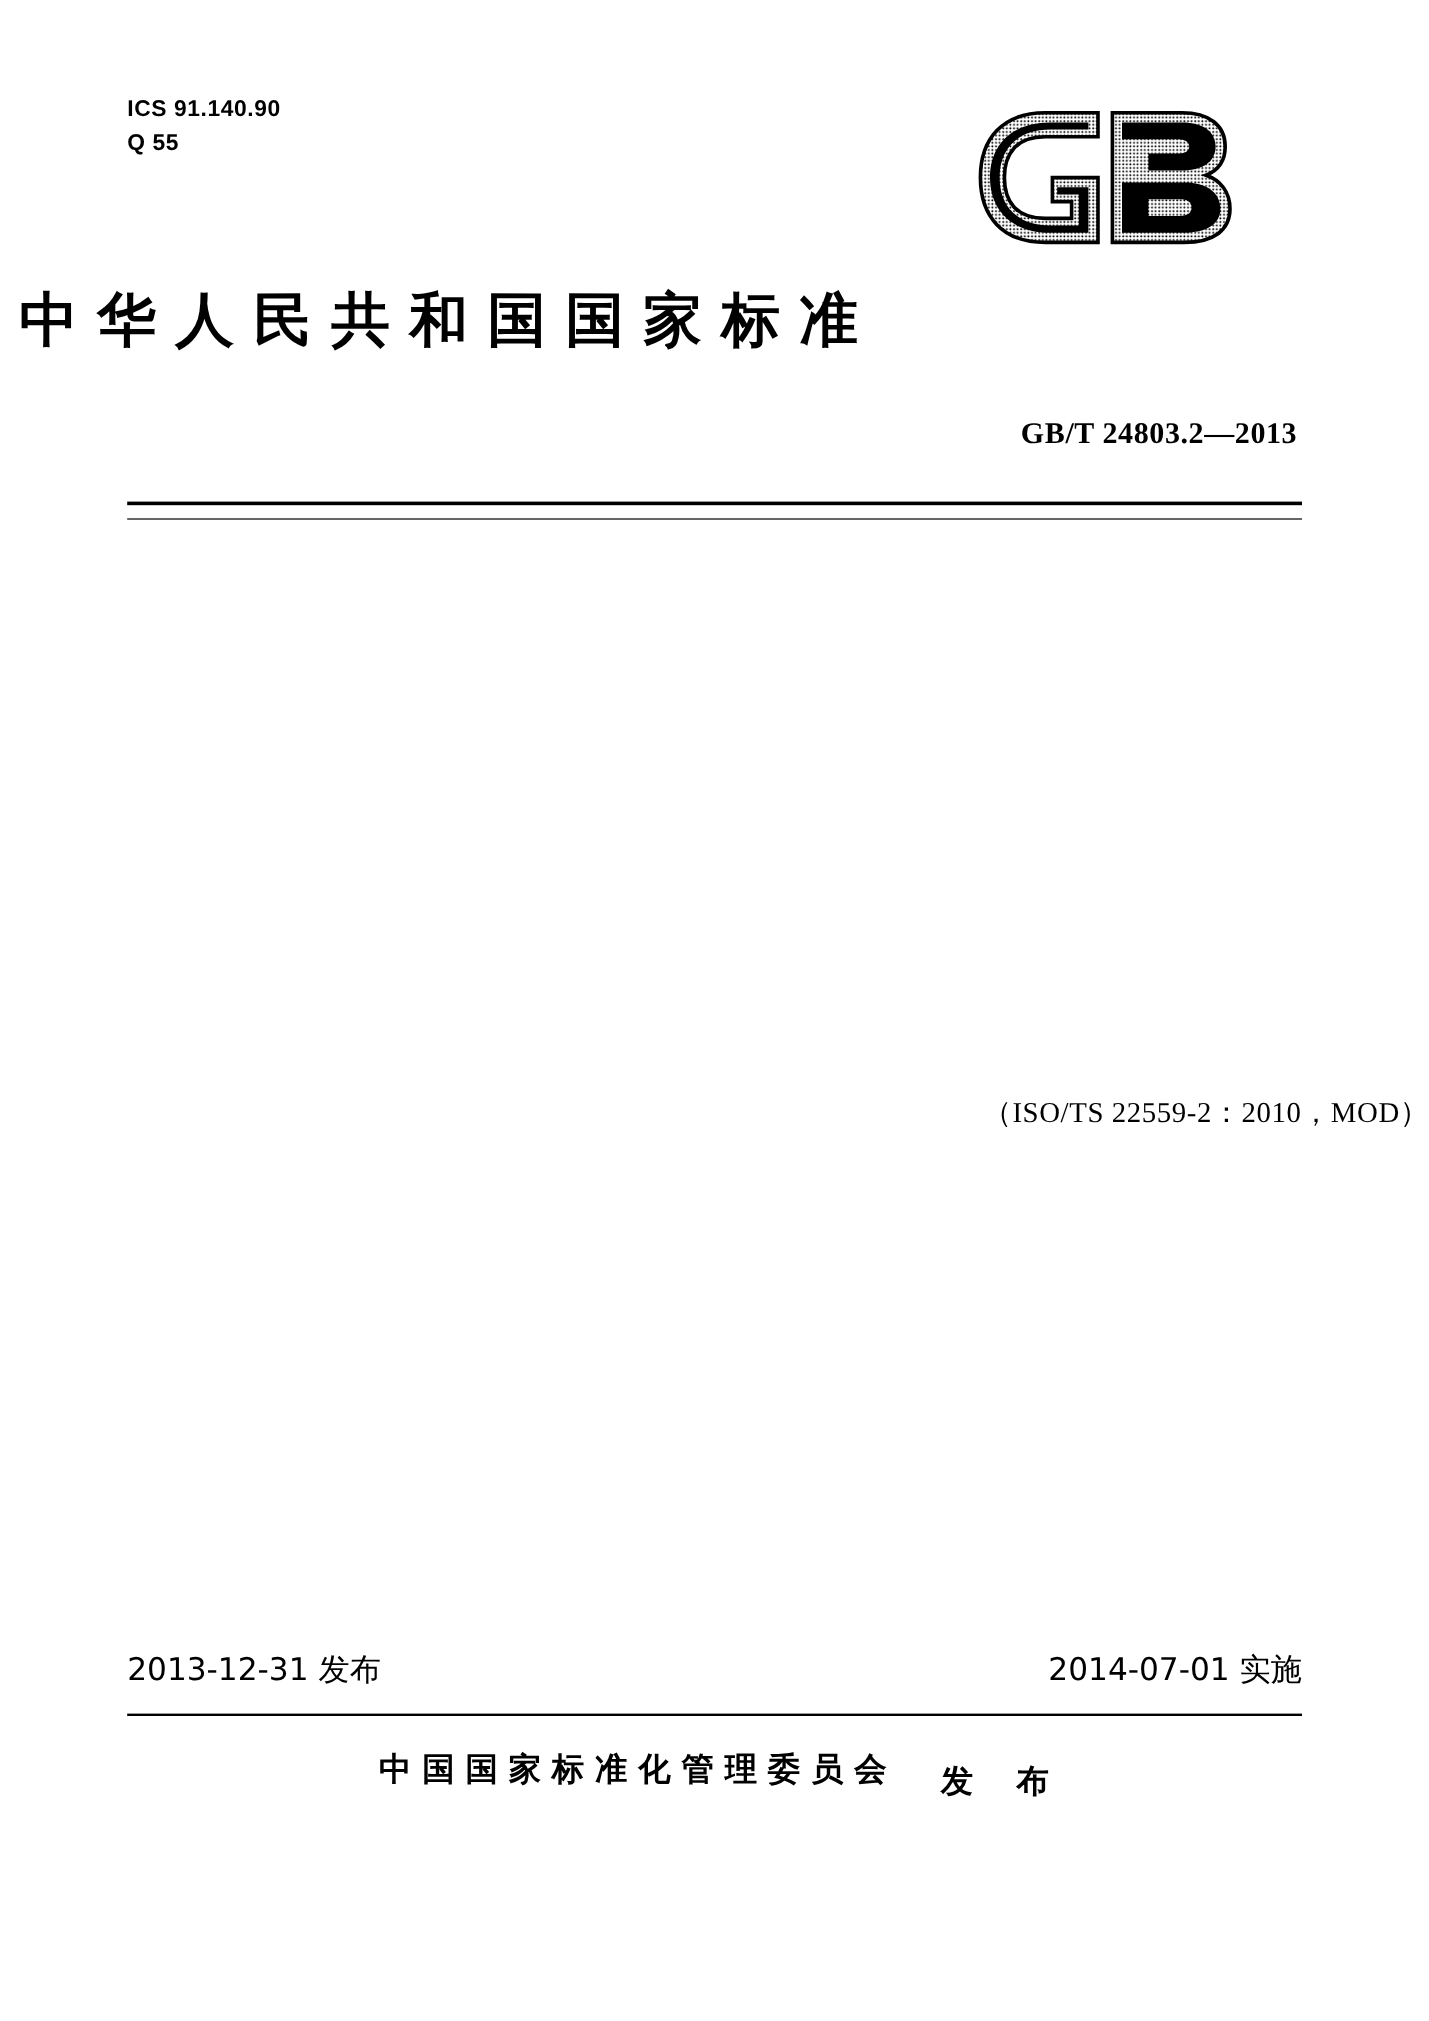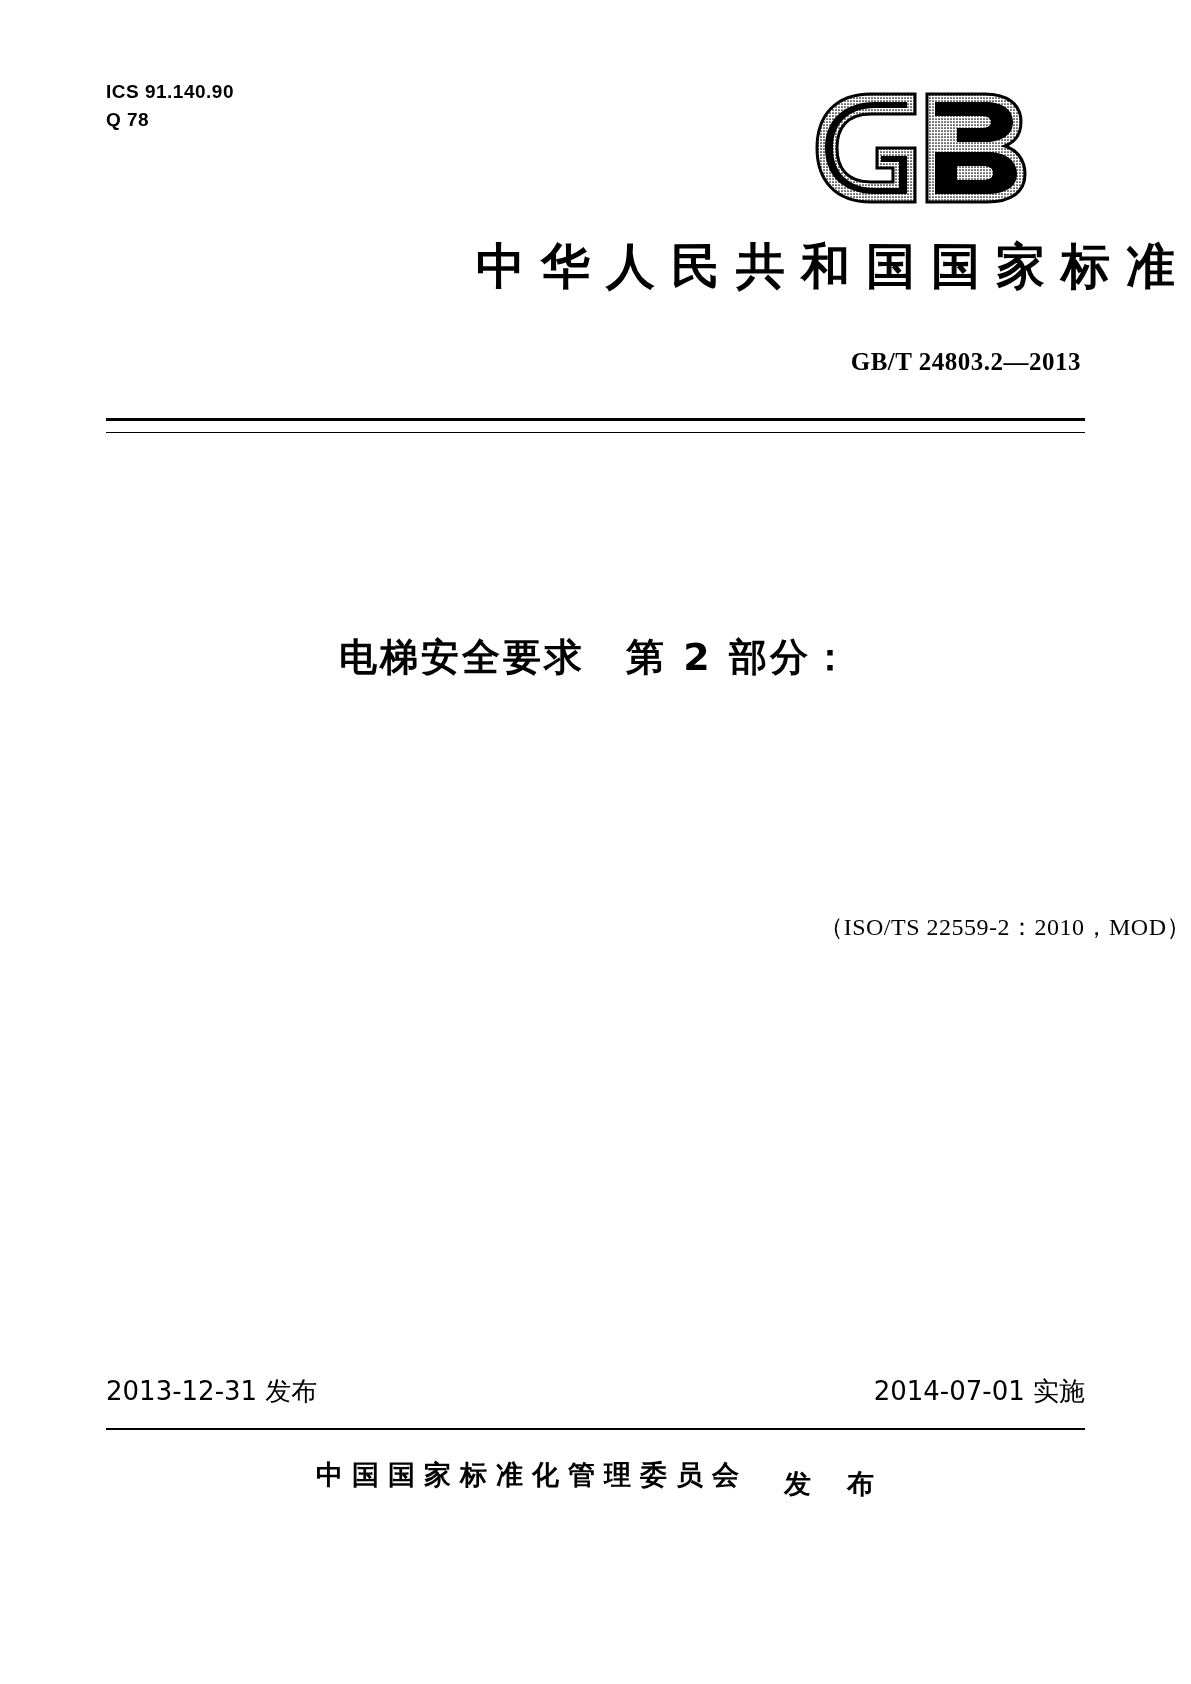--- a/index.html
+++ b/index.html
@@ -43,21 +43,21 @@
     height: 120px;
   }
   .gb-logo svg { display: block; }
 
   
   .cn-standard-title {
     position: absolute;
     left: 0;
     right: 0;
     top: 218px;
-    text-align: right;
+    text-align: left;
     font-family: "DejaVu Sans", "Liberation Sans", sans-serif;
     font-weight: bold;
     font-size: 49px;
     letter-spacing: 16px;
     text-indent: 16px;
     color: #000;
   }
 
   
   .std-number {
@@ -183,21 +183,21 @@
     white-space: pre;
   }
 </style>
 </head>
 <body>
 
 <div class="page">
 
   <div class="ics-block">
     <div class="ics-line">ICS 91.140.90</div>
-    <div class="ics-line">Q 78</div>
+    <div class="ics-line">Q 55</div>
   </div>
 
   <div class="gb-logo">
     <svg width="230" height="120" viewBox="0 0 230 120" xmlns="http://www.w3.org/2000/svg" aria-hidden="true">
       <defs>
         <pattern id="hatch" width="3" height="3" patternUnits="userSpaceOnUse">
           <rect width="3" height="3" fill="#ffffff"></rect>
           <circle cx="1" cy="1" r="0.85" fill="#000000"></circle>
         </pattern>
       </defs>
@@ -216,21 +216,20 @@
   </div>
 
   <div class="cn-standard-title">中华人民共和国国家标准</div>
 
   <div class="std-number">GB/T 24803.2—2013</div>
 
   <div class="rule-top"></div>
   <div class="rule-top-thin"></div>
 
   <div class="doc-title">
-    <div class="line">电梯安全要求　第 2 部分：</div>
   </div>
 
 
   <div class="doc-isoref">（ISO/TS 22559-2：2010，MOD）</div>
 
   <div class="date-row">
     <span>2013-12-31 发布</span>
     <span>2014-07-01 实施</span>
   </div>
 

